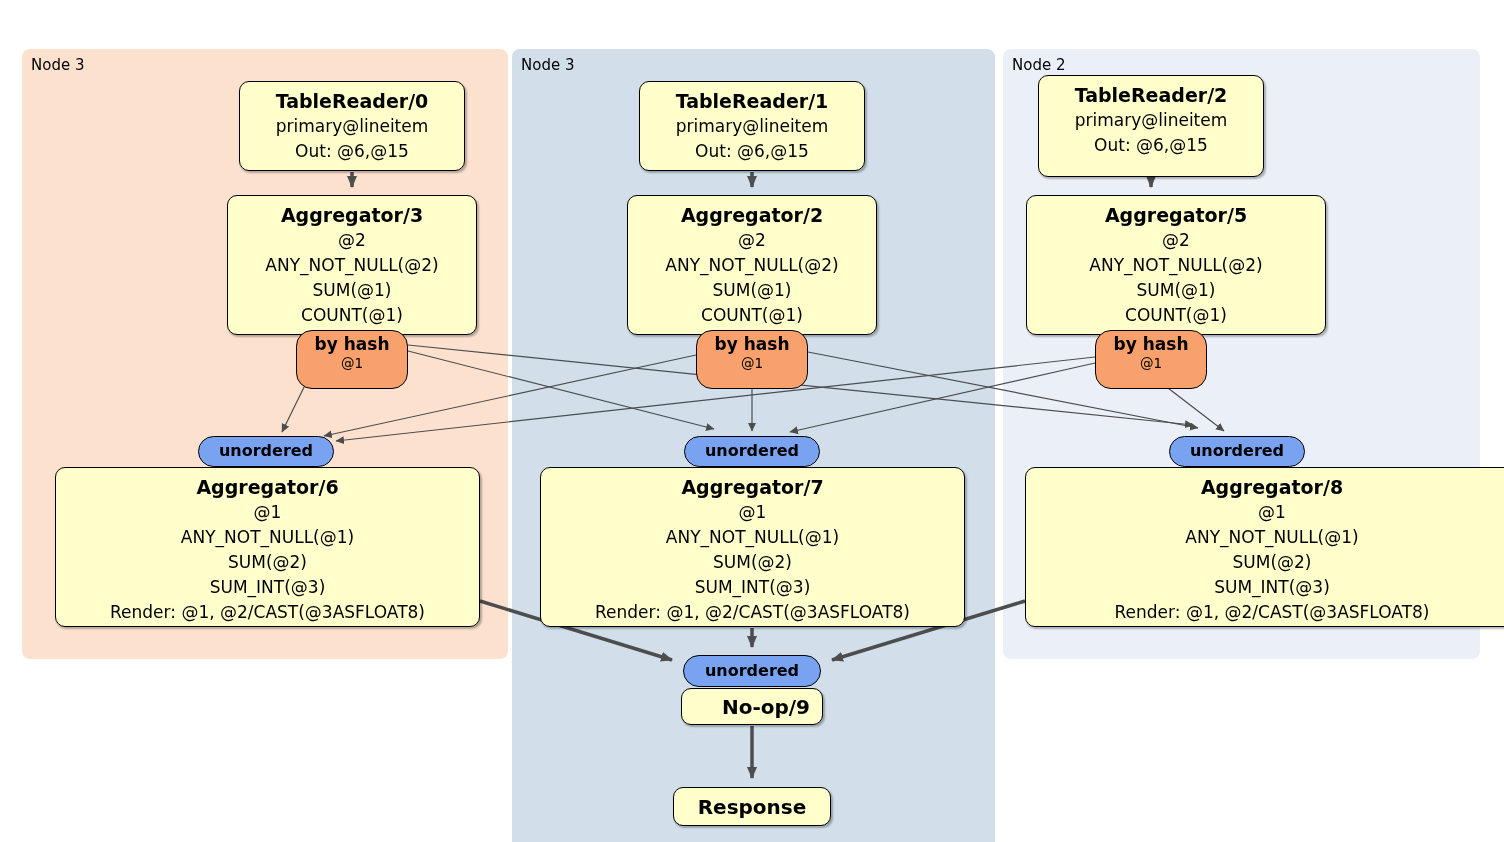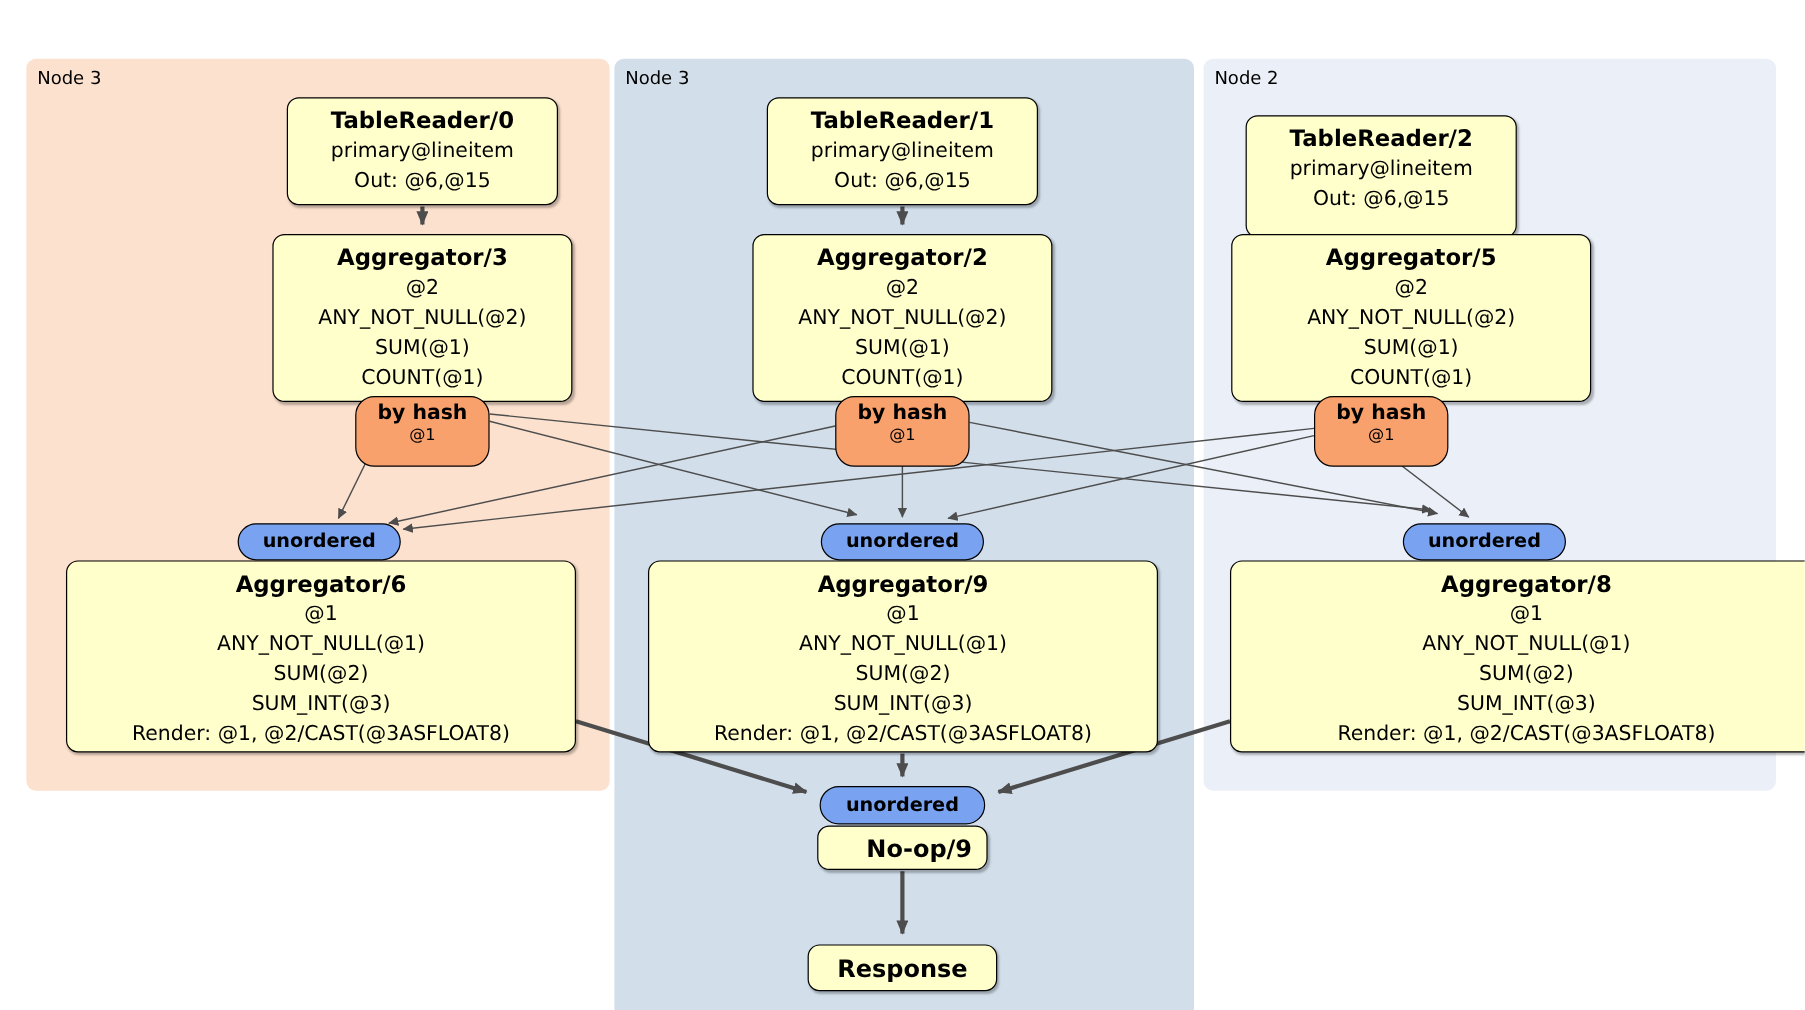--- a/index.html
+++ b/index.html
@@ -128,21 +128,21 @@
   <div class="pbox" style="left:239px; top:47px; width:226px; height:90px;">
     <div class="ptitle">TableReader/0</div>
     <div class="pline">primary@lineitem</div>
     <div class="pline">Out: @6,@15</div>
   </div>
   <div class="pbox" style="left:639px; top:47px; width:226px; height:90px;">
     <div class="ptitle">TableReader/1</div>
     <div class="pline">primary@lineitem</div>
     <div class="pline">Out: @6,@15</div>
   </div>
-  <div class="pbox" style="left:1038px; top:62px; width:226px; height:102px;">
+  <div class="pbox" style="left:1038px; top:41px; width:226px; height:102px;">
     <div class="ptitle">TableReader/2</div>
     <div class="pline">primary@lineitem</div>
     <div class="pline">Out: @6,@15</div>
   </div>
 
   <div class="pbox" style="left:227px; top:161px; width:250px; height:140px;">
     <div class="ptitle">Aggregator/3</div>
     <div class="pline">@2</div>
     <div class="pline">ANY_NOT_NULL(@2)</div>
     <div class="pline">SUM(@1)</div>
@@ -182,21 +182,21 @@
 
   <div class="pbox" style="left:55px; top:433px; width:425px; height:160px;">
     <div class="ptitle">Aggregator/6</div>
     <div class="pline">@1</div>
     <div class="pline">ANY_NOT_NULL(@1)</div>
     <div class="pline">SUM(@2)</div>
     <div class="pline">SUM_INT(@3)</div>
     <div class="pline">Render: @1, @2/CAST(@3ASFLOAT8)</div>
   </div>
   <div class="pbox" style="left:540px; top:433px; width:425px; height:160px;">
-    <div class="ptitle">Aggregator/9</div>
+    <div class="ptitle">Aggregator/7</div>
     <div class="pline">@1</div>
     <div class="pline">ANY_NOT_NULL(@1)</div>
     <div class="pline">SUM(@2)</div>
     <div class="pline">SUM_INT(@3)</div>
     <div class="pline">Render: @1, @2/CAST(@3ASFLOAT8)</div>
   </div>
   <div class="pbox" style="left:1025px; top:433px; width:494px; height:160px;">
     <div class="ptitle">Aggregator/8</div>
     <div class="pline">@1</div>
     <div class="pline">ANY_NOT_NULL(@1)</div>

